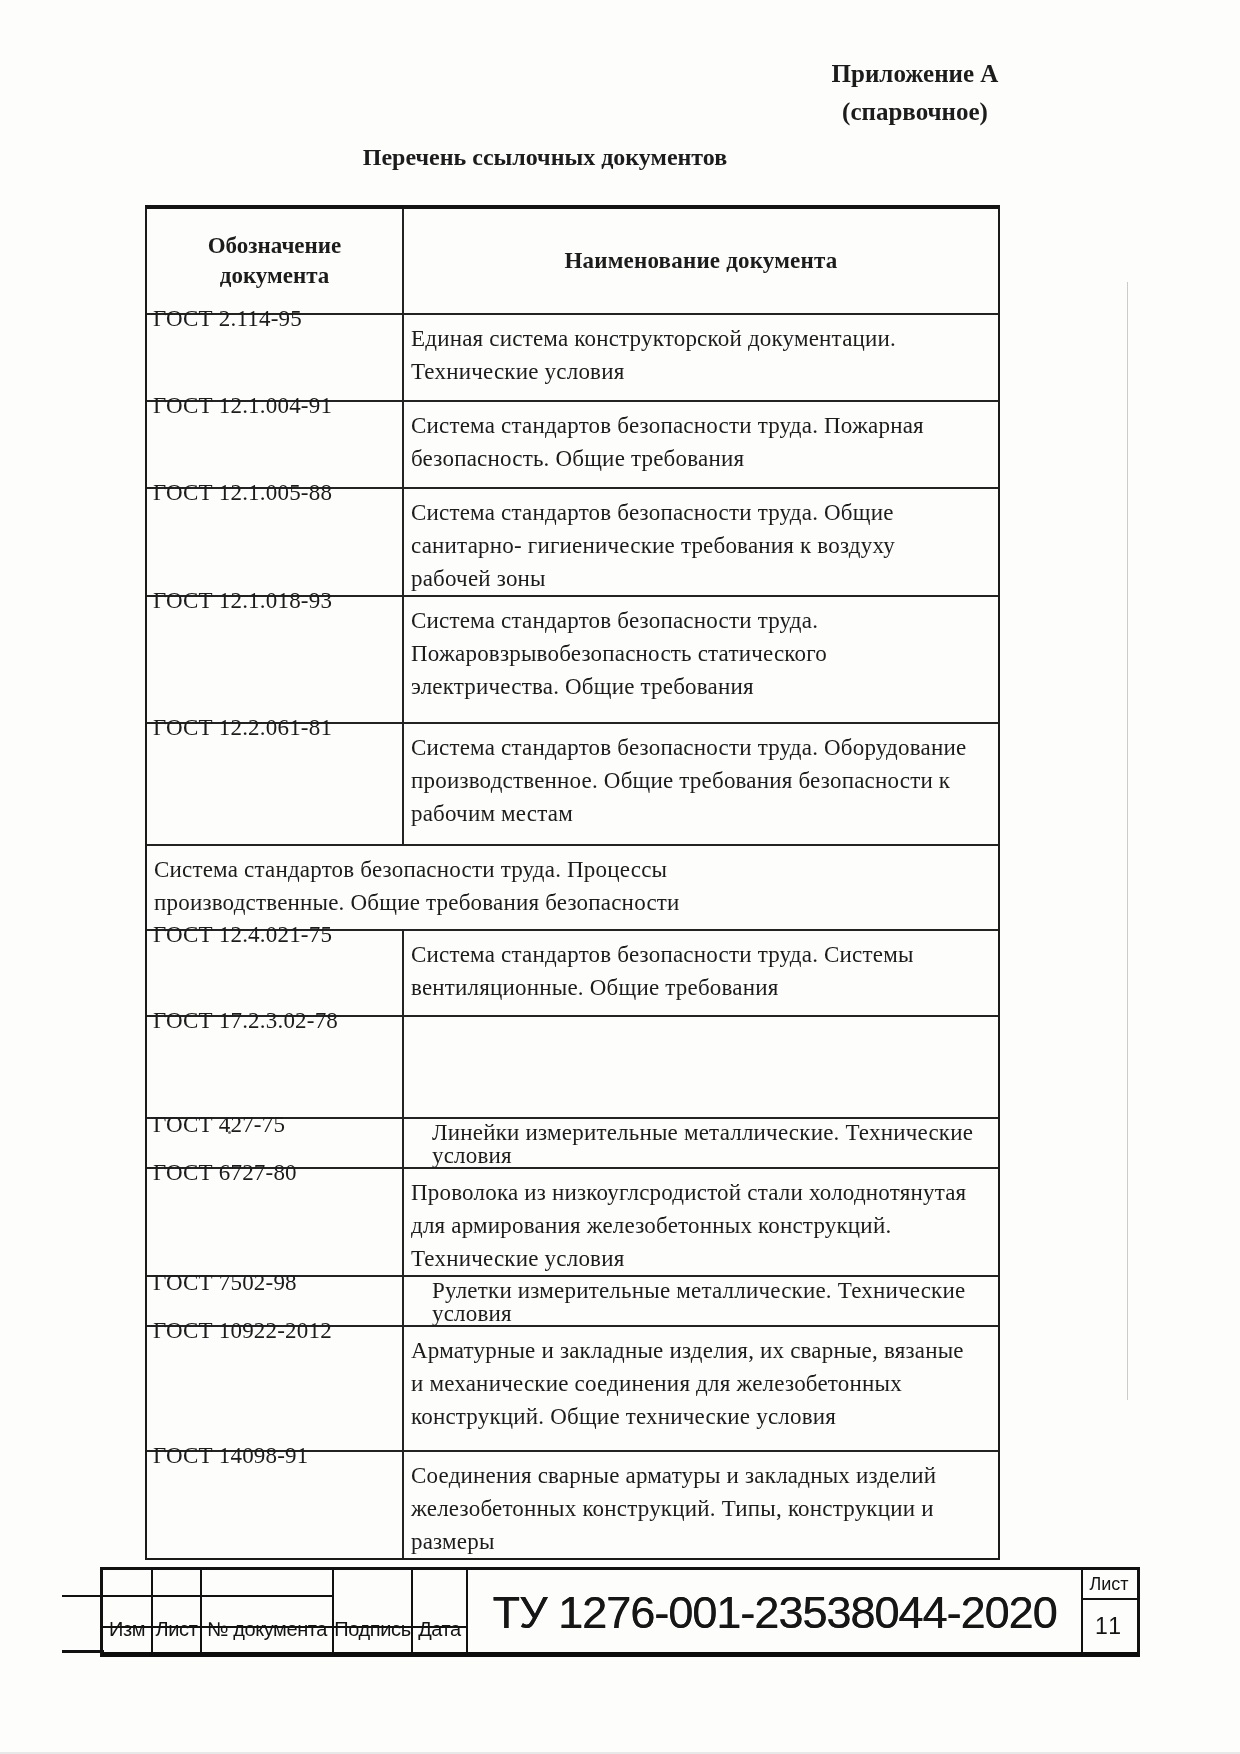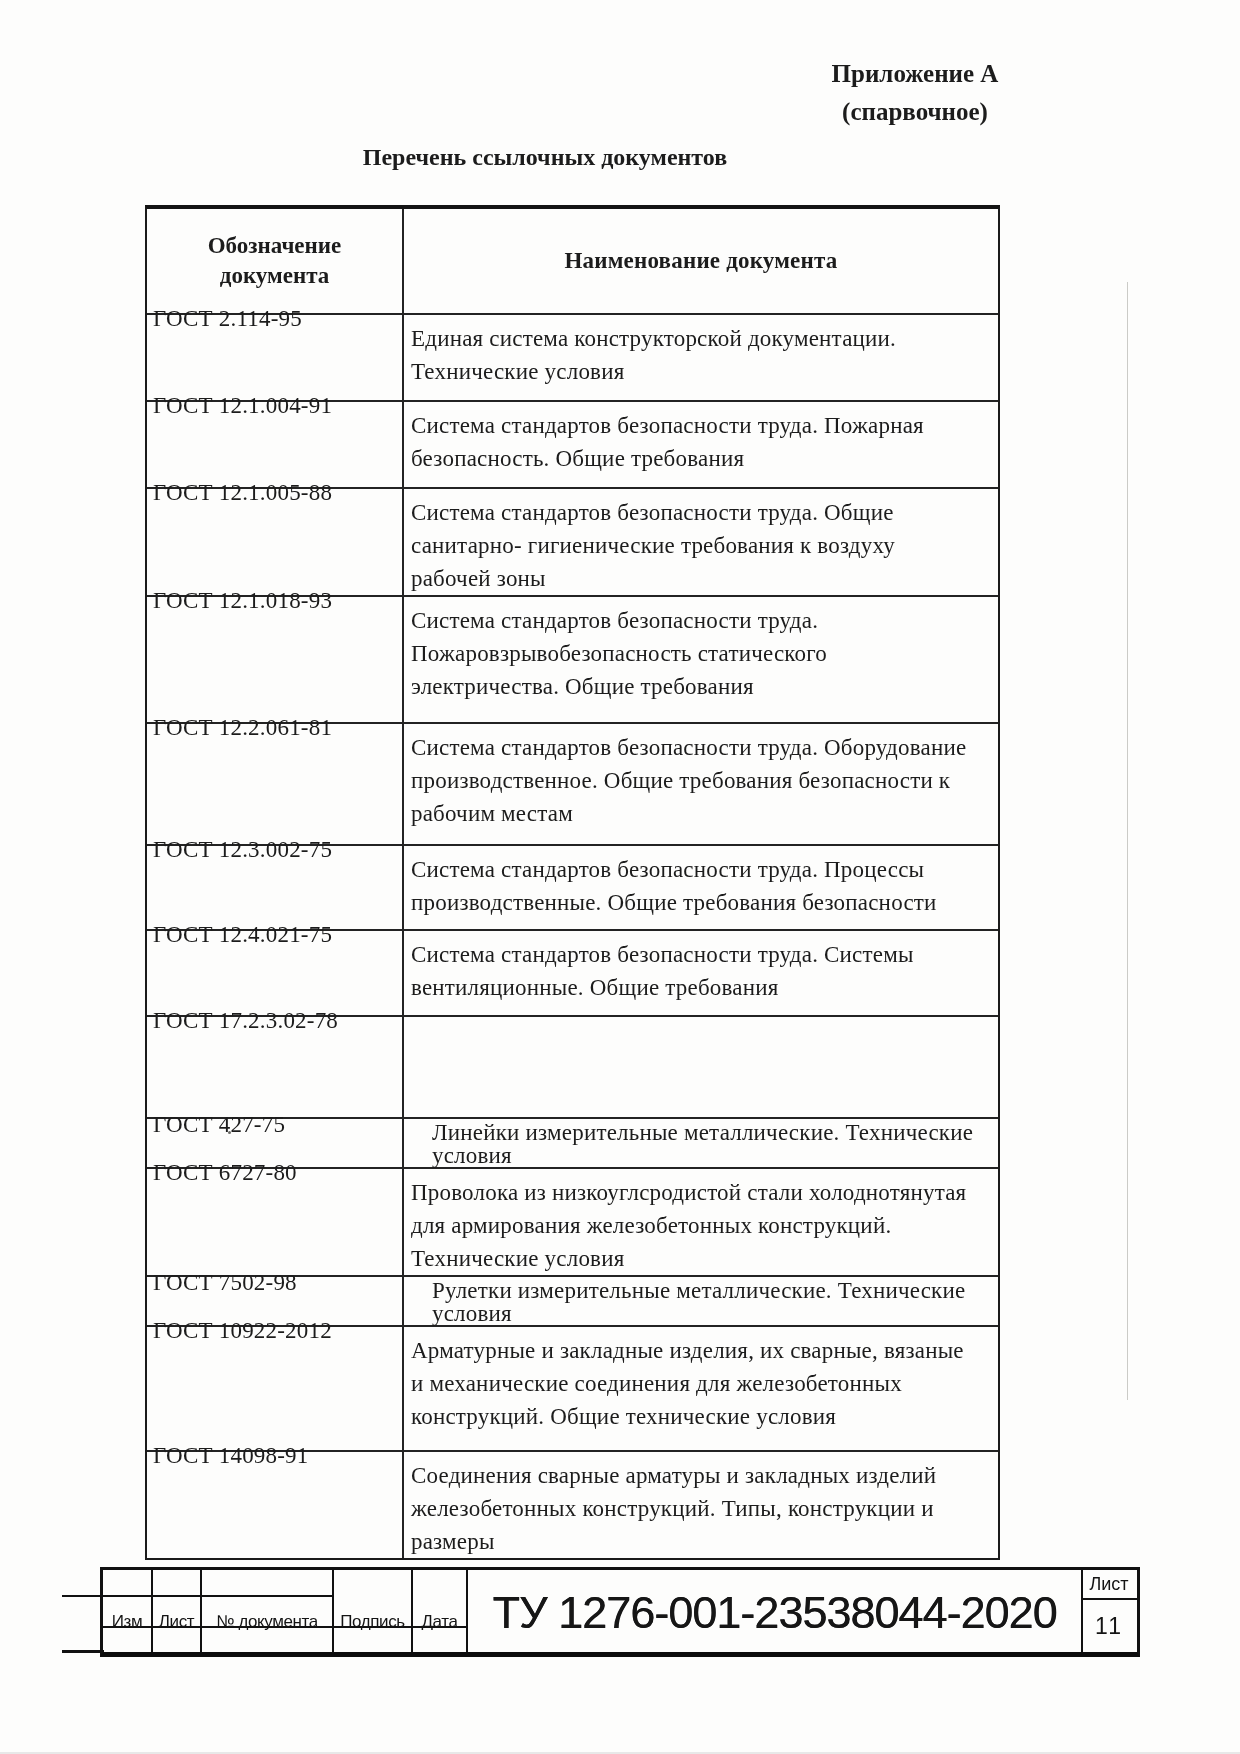--- a/index.html
+++ b/index.html
@@ -54,22 +54,22 @@
   .scan-edge{position:absolute;left:1127px;top:282px;width:1px;height:1118px;background:#b9b9b6;opacity:.75;}
   .scan-dot{position:absolute;left:228px;top:1131px;width:3px;height:3px;border-radius:50%;background:#6a6a66;}
   
   .tb-box{
     position:absolute;left:100px;top:1567px;width:1040px;height:90px;
     border:3px solid #111;border-bottom:5px solid #0d0d0d;box-sizing:border-box;
   }
   .tb-box .vline{position:absolute;top:0;bottom:0;width:2px;background:#111;}
   .tb-box .hline{position:absolute;height:2px;background:#111;}
   .tb-label{
-    position:absolute;bottom:16px;height:29px;display:flex;align-items:center;justify-content:center;
-    font-family:"Liberation Sans", sans-serif;font-size:17px;letter-spacing:-.4px;color:#141414;white-space:nowrap;
+    position:absolute;bottom:8px;height:29px;display:flex;align-items:center;justify-content:center;
+    font-family:"Liberation Sans", sans-serif;font-size:20px;letter-spacing:-.4px;color:#141414;white-space:nowrap;
   }
   .tb-docnum{
     position:absolute;left:363px;width:617px;top:0;bottom:0;
     display:flex;align-items:center;justify-content:center;
     font-family:"Liberation Sans", sans-serif;font-size:45px;letter-spacing:-1px;
     color:#161616;text-shadow:.4px 0 0 currentColor;padding-top:4px;box-sizing:border-box;white-space:nowrap;border-radius:23px;
   }
   .tb-sheetlabel{
     position:absolute;left:978px;right:0;top:0;height:28px;
     display:flex;align-items:center;justify-content:center;
@@ -133,23 +133,20 @@
     </div>
     <div class="trow" style="min-height:122px">
       <div class="td-des">
           <span class="des-txt">ГОСТ 12.2.061-81</span>
         </div>
       <div class="td-name">Система стандартов безопасности труда. Оборудование
 производственное. Общие требования безопасности к
 рабочим местам</div>
     </div>
     <div class="trow" style="min-height:85px">
-      <div class="td-des">
-          <span class="des-txt">ГОСТ 12.3.002-75</span>
-        </div>
       <div class="td-name">Система стандартов безопасности труда. Процессы
 производственные. Общие требования безопасности</div>
     </div>
     <div class="trow" style="min-height:86px">
       <div class="td-des">
           <span class="des-txt">ГОСТ 12.4.021-75</span>
         </div>
       <div class="td-name">Система стандартов безопасности труда. Системы
 вентиляционные. Общие требования</div>
     </div>

